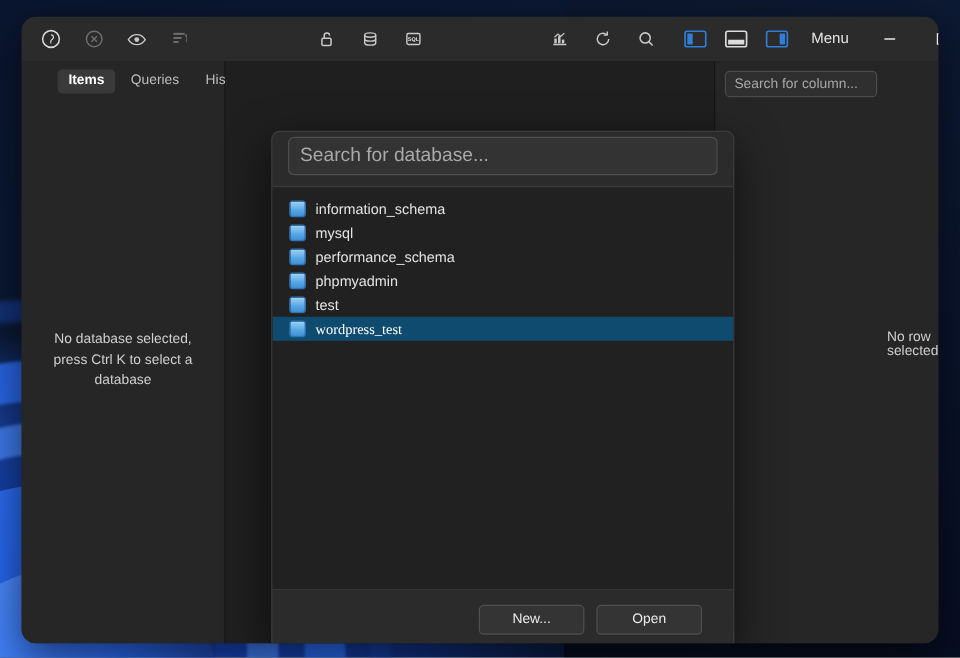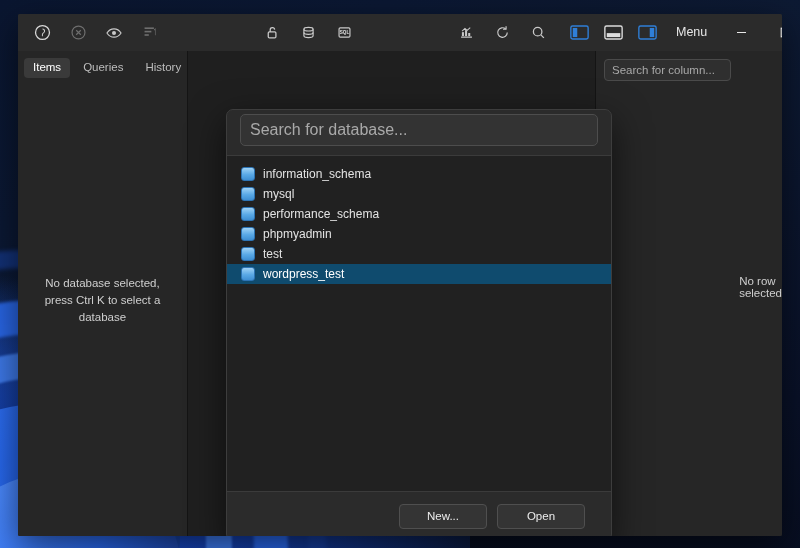--- a/index.html
+++ b/index.html
@@ -77,21 +77,21 @@
     background: linear-gradient(200deg, #0d1a33 0%, #091128 60%, #060c1c 100%);
     opacity: .95;
   }
 
   
   #appwin {
     position: absolute;
     left: 18px; top: 14px;
     width: 764px; height: 522px;
     background: #2b2b2b;
-    border-radius: 2px;
+    border-radius: 12px;
     box-shadow: 0 10px 34px rgba(0,0,0,.55);
     overflow: hidden;
   }
 
   
   #titlebar {
     position: relative;
     height: 37px;
     background: #2b2b2b;
     display: flex;
@@ -149,21 +149,22 @@
   .stab {
     font-size: 11.5px;
     color: #bdbdbd;
     padding: 4px 9px;
     border-radius: 4px;
     line-height: 1;
   }
   .stab.active {
     background: #3a3a3a;
     color: #ffffff;
-    font-weight: normal;
+    font-weight: bold;
+    margin-left: 24px;
   }
   #sidebar-empty {
     flex: 1;
     display: flex;
     align-items: center;
     justify-content: center;
     text-align: center;
     color: #cfcfcf;
     font-size: 11.5px;
     line-height: 1.45;
@@ -273,20 +274,21 @@
     align-items: center;
     gap: 8px;
     height: 20px;
     padding: 0 14px;
     color: #e3e3e3;
     font-size: 12px;
   }
   .db-row.selected {
     background: #0f4b6e;
     color: #ffffff;
+    font-family: Liberation Serif, serif;
   }
   .db-icon {
     width: 12px; height: 12px;
     border-radius: 3px;
     background: linear-gradient(180deg, #9fd2f5 0%, #5aa9e6 55%, #3f90d4 100%);
     border: 1px solid #2d74b5;
     flex: none;
   }
 
   #dlg-footer {

